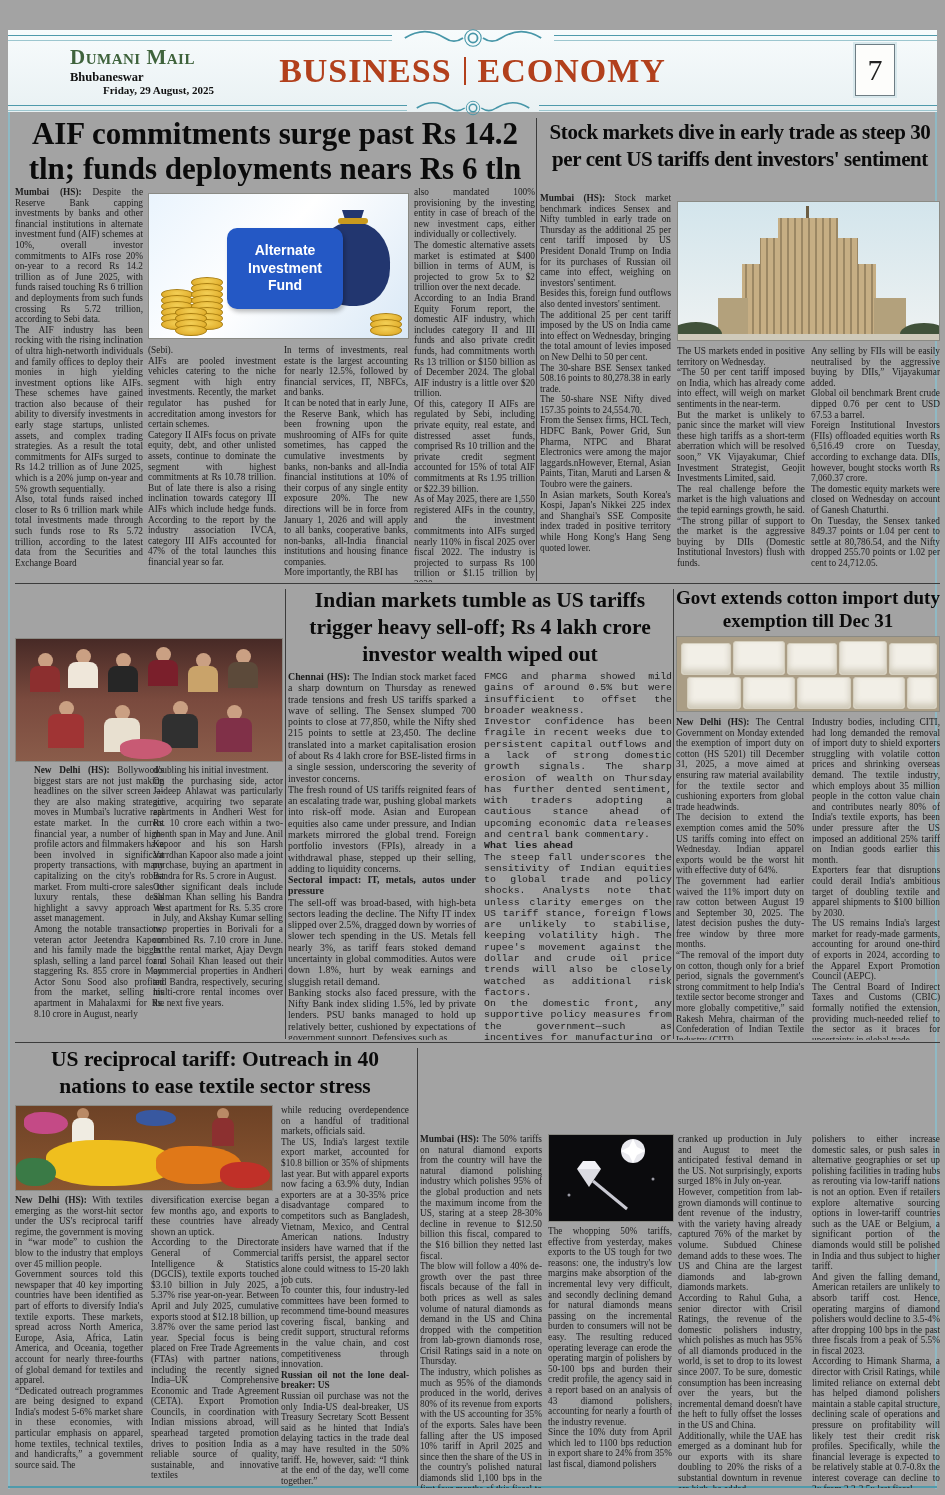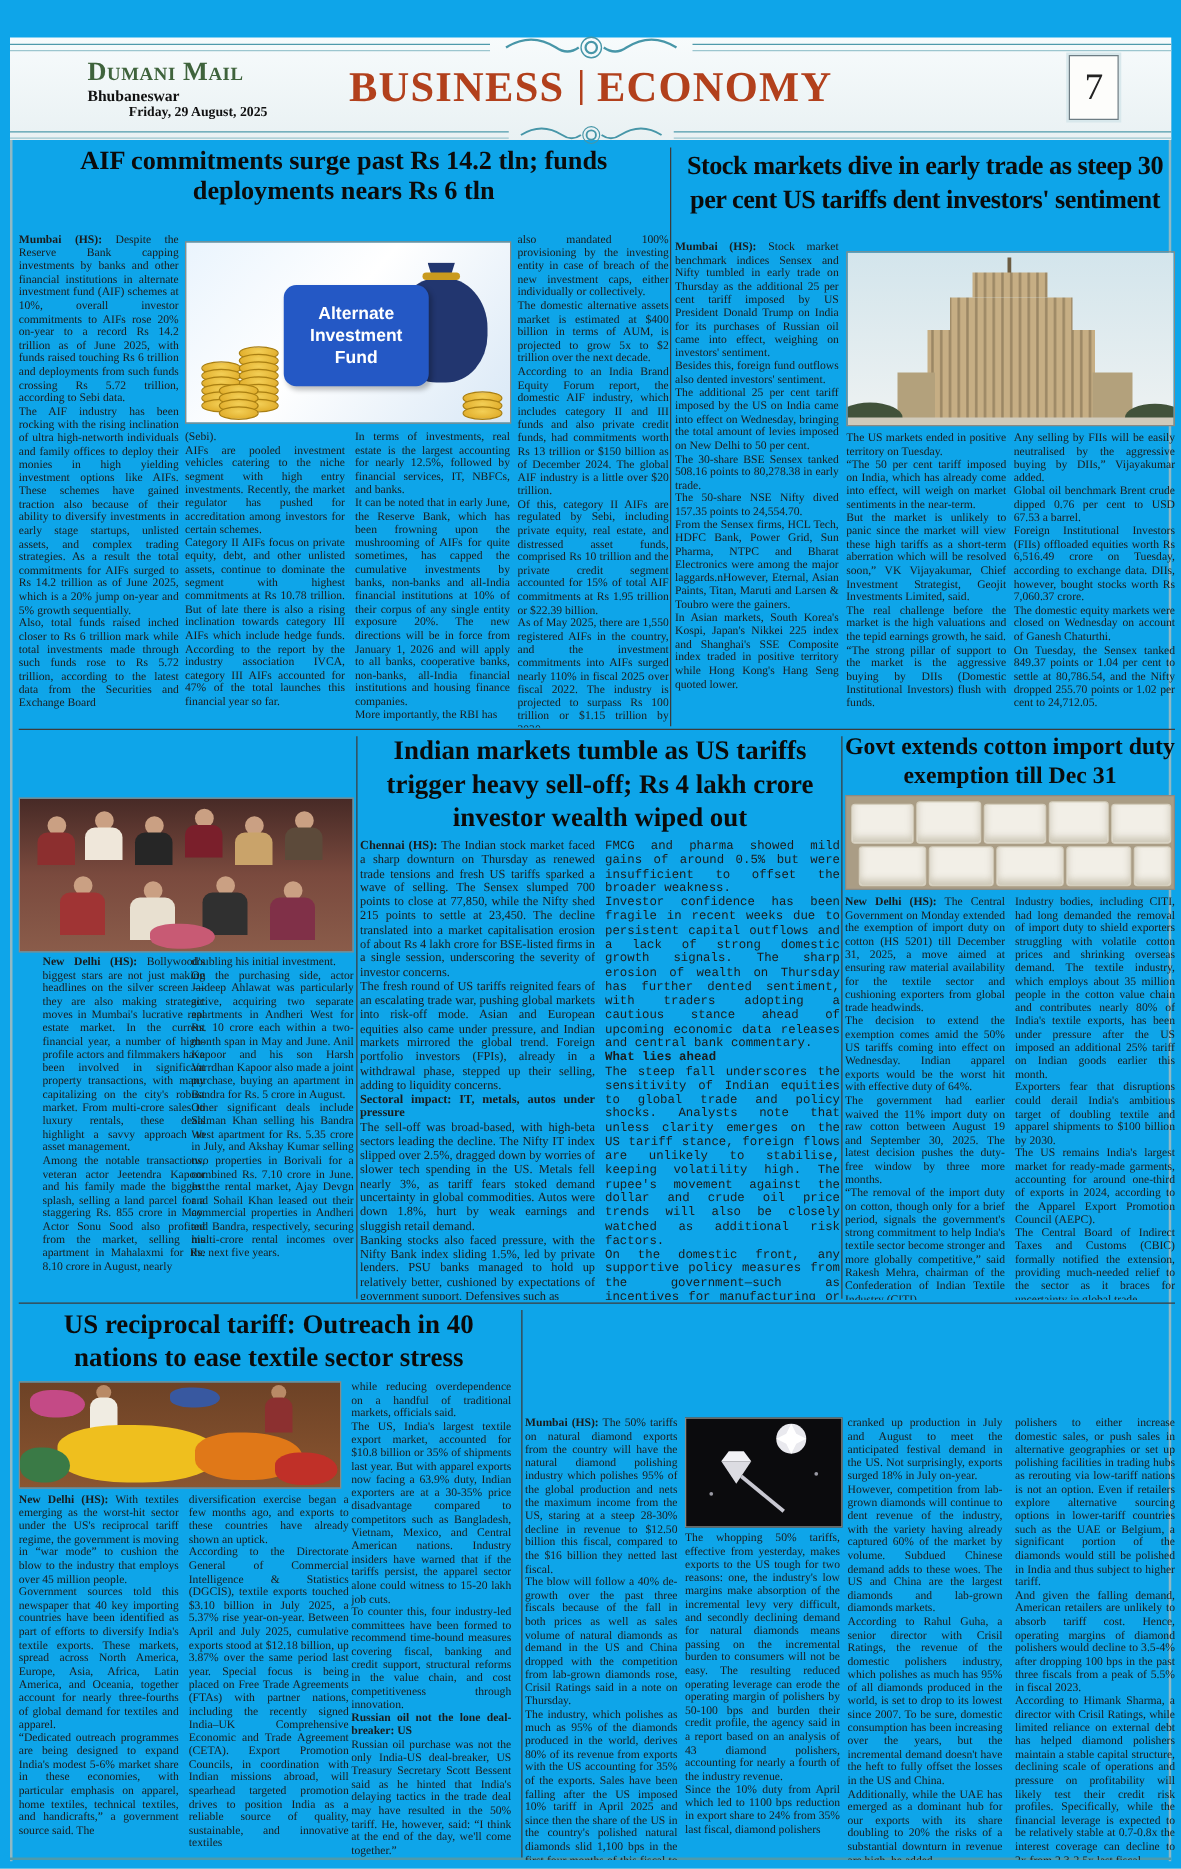--- a/index.html
+++ b/index.html
@@ -1,16 +1,16 @@
 <!DOCTYPE html>
 <html><head>
 <meta charset="utf-8">
 <style>
   html,body{margin:0;padding:0;background:#e8e7e2;}
-  .page{position:relative;width:945px;height:1495px;margin:0 auto;background:#0ea5e9;
+  .page{position:relative;width:945px;height:1495px;margin:0 auto;background:#a3a3a3;
         font-family:"Liberation Serif",serif;color:#141414;overflow:hidden;}
   
   .edge-v{position:absolute;top:34px;bottom:6px;width:2px;background:#8fb9c4;}
   .edge-bottom{position:absolute;left:8px;right:8px;top:1486px;height:2px;background:#4f9aab;}
   
   .hdr{position:absolute;left:8px;right:8px;top:30px;height:82px;background:linear-gradient(#f7fbfc,#e9f1f3);}
   .orn-row{position:absolute;left:0;right:0;height:16px;display:flex;align-items:center;}
   .orn-row .rule{flex:1;height:4px;border-top:1px solid #4f9aab;border-bottom:1px solid #9cc6cf;}
   .orn-row svg{margin:0 6px;}
   .masthead{position:absolute;left:62px;top:16px;line-height:1.08;}
@@ -104,21 +104,21 @@
           <path d="M155,11 q-22,-14 -44,0 q-10,7 -20,0"></path>
           <circle cx="80" cy="11" r="5"></circle>
           <circle cx="80" cy="11" r="9" stroke-width="1.2"></circle>
         </g>
       </svg>
       <div class="rule"></div>
     </div>
   </div>
 
   <div class="art" style="left:15px;top:115px;width:520px;height:467px;">
-    <h1 class="headline" style="top:2px;font-size:21px;line-height:1.12;">AIF commitments surge past Rs 14.2 tln; funds deployments nears Rs 6 tln</h1>
+    <h1 class="headline" style="top:2px;font-size:31px;line-height:1.12;">AIF commitments surge past Rs 14.2 tln; funds deployments nears Rs 6 tln</h1>
     <div class="col" style="left:0;top:72px;width:128px;height:395px;">
         <p><b>Mumbai (HS):</b> Despite the Reserve Bank capping investments by banks and other financial institutions in alternate investment fund (AIF) schemes at 10%, overall investor commitments to AIFs rose 20% on-year to a record Rs 14.2 trillion as of June 2025, with funds raised touching Rs 6 trillion and deployments from such funds crossing Rs 5.72 trillion, according to Sebi data.</p>
         <p>The AIF industry has been rocking with the rising inclination of ultra high-networth individuals and family offices to deploy their monies in high yielding investment options like AIFs. These schemes have gained traction also because of their ability to diversify investments in early stage startups, unlisted assets, and complex trading strategies. As a result the total commitments for AIFs surged to Rs 14.2 trillion as of June 2025, which is a 20% jump on-year and 5% growth sequentially.</p>
         <p>Also, total funds raised inched closer to Rs 6 trillion mark while total investments made through such funds rose to Rs 5.72 trillion, according to the latest data from the Securities and Exchange Board</p>
       </div>
     <div class="ph aif-img" style="left:133px;top:78px;width:259px;height:144px;">
       <div class="stack" style="left:12px;bottom:8px;">
         <div class="coin"></div>
           <div class="coin"></div>
           <div class="coin"></div>
@@ -200,21 +200,21 @@
         <rect x="82" y="36" width="98" height="26" fill="url(#win)"></rect>
         <rect x="64" y="62" width="134" height="76" fill="url(#win)"></rect>
         <rect x="40" y="96" width="30" height="42" fill="#b3a17c"></rect>
         <rect x="196" y="96" width="32" height="42" fill="#b3a17c"></rect>
         <ellipse cx="18" cy="132" rx="26" ry="12" fill="#41523a"></ellipse>
         <ellipse cx="246" cy="132" rx="24" ry="11" fill="#41523a"></ellipse>
         <rect x="0" y="132" width="261" height="6" fill="#cfcabb"></rect>
       </svg>
     </div>
     <div class="col" style="left:137px;top:231px;width:128px;height:236px;">
-        <p>The US markets ended in positive territory on Tuesday.</p>
+        <p>The US markets ended in positive territory on Wednesday.</p>
         <p>“The 50 per cent tariff imposed on India, which has already come into effect, will weigh on market sentiments in the near-term.</p>
         <p>But the market is unlikely to panic since the market will view these high tariffs as a short-term aberration which will be resolved soon,” VK Vijayakumar, Chief Investment Strategist, Geojit Investments Limited, said.</p>
         <p>The real challenge before the market is the high valuations and the tepid earnings growth, he said.</p>
         <p>“The strong pillar of support to the market is the aggressive buying by DIIs (Domestic Institutional Investors) flush with funds.</p>
       </div>
     <div class="col" style="left:271px;top:231px;width:129px;height:236px;">
         <p>Any selling by FIIs will be easily neutralised by the aggressive buying by DIIs,” Vijayakumar added.</p>
         <p>Global oil benchmark Brent crude dipped 0.76 per cent to USD 67.53 a barrel.</p>
         <p>Foreign Institutional Investors (FIIs) offloaded equities worth Rs 6,516.49 crore on Tuesday, according to exchange data. DIIs, however, bought stocks worth Rs 7,060.37 crore.</p>
         <p>The domestic equity markets were closed on Wednesday on account of Ganesh Chaturthi.</p>
@@ -385,21 +385,21 @@
         <circle cx="20" cy="60" r="1.5" fill="#9a9aa4"></circle>
         <circle cx="104" cy="44" r="1.5" fill="#9a9aa4"></circle>
       </svg>
     </div>
     <div class="col" style="left:128px;top:180px;width:124px;height:262px;">
         <p>The whopping 50% tariffs, effective from yesterday, makes exports to the US tough for two reasons: one, the industry's low margins make absorption of the incremental levy very difficult, and secondly declining demand for natural diamonds means passing on the incremental burden to consumers will not be easy. The resulting reduced operating leverage can erode the operating margin of polishers by 50-100 bps and burden their credit profile, the agency said in a report based on an analysis of 43 diamond polishers, accounting for nearly a fourth of the industry revenue.</p>
         <p>Since the 10% duty from April which led to 1100 bps reduction in export share to 24% from 35% last fiscal, diamond polishers</p>
       </div>
     <div class="col" style="left:258px;top:88px;width:124px;height:354px;">
         <p>cranked up production in July and August to meet the anticipated festival demand in the US. Not surprisingly, exports surged 18% in July on-year.</p>
-        <p>However, competition from lab-grown diamonds will continue to dent revenue of the industry, with the variety having already captured 60% of the market by volume. Subdued Chinese demand adds to these woes. The US and China are the largest diamonds and lab-grown diamonds markets.</p>
+        <p>However, competition from lab-grown diamonds will continue to dent revenue of the industry, with the variety having already captured 76% of the market by volume. Subdued Chinese demand adds to these woes. The US and China are the largest diamonds and lab-grown diamonds markets.</p>
         <p>According to Rahul Guha, a senior director with Crisil Ratings, the revenue of the domestic polishers industry, which polishes as much has 95% of all diamonds produced in the world, is set to drop to its lowest since 2007. To be sure, domestic consumption has been increasing over the years, but the incremental demand doesn't have the heft to fully offset the losses in the US and China.</p>
         <p>Additionally, while the UAE has emerged as a dominant hub for our exports with its share doubling to 20% the risks of a substantial downturn in revenue are high, he added.</p>
       </div>
     <div class="col" style="left:392px;top:88px;width:128px;height:354px;">
         <p>polishers to either increase domestic sales, or push sales in alternative geographies or set up polishing facilities in trading hubs as rerouting via low-tariff nations is not an option. Even if retailers explore alternative sourcing options in lower-tariff countries such as the UAE or Belgium, a significant portion of the diamonds would still be polished in India and thus subject to higher tariff.</p>
         <p>And given the falling demand, American retailers are unlikely to absorb tariff cost. Hence, operating margins of diamond polishers would decline to 3.5-4% after dropping 100 bps in the past three fiscals from a peak of 5.5% in fiscal 2023.</p>
         <p>According to Himank Sharma, a director with Crisil Ratings, while limited reliance on external debt has helped diamond polishers maintain a stable capital structure, declining scale of operations and pressure on profitability will likely test their credit risk profiles. Specifically, while the financial leverage is expected to be relatively stable at 0.7-0.8x the interest coverage can decline to 2x from 2.3-2.5x last fiscal.</p>
       </div>
   </div>
 

